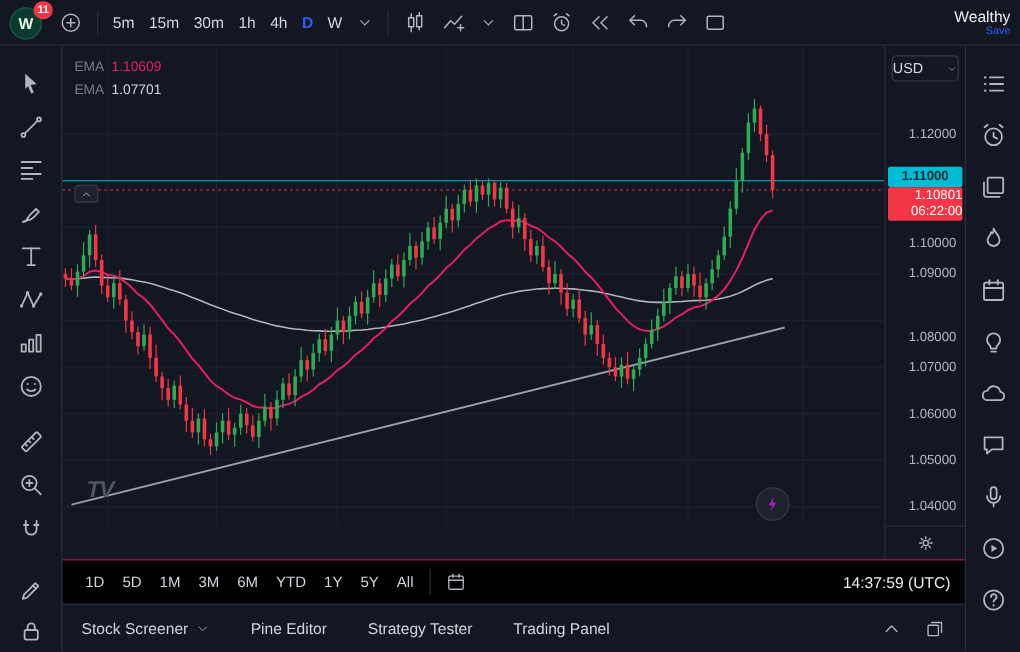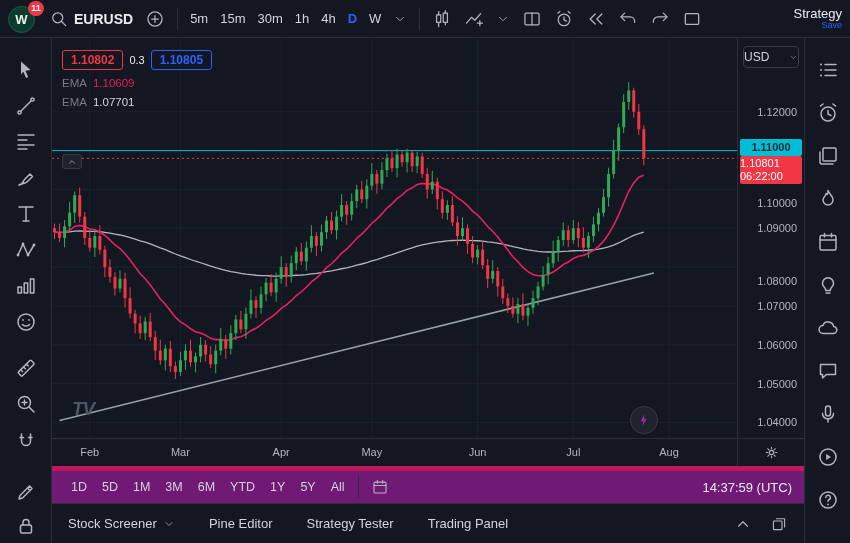--- a/index.html
+++ b/index.html
@@ -49,28 +49,28 @@
 #watermark{position:absolute;left:20px;top:360px;font-size:19px;font-weight:bold;font-style:italic;color:#4f5563;z-index:1;letter-spacing:-1px}
 #flash-btn{position:absolute;left:578px;top:368px;width:28px;height:28px;border-radius:50%;background:#1e222d;border:1px solid #363a45;display:flex;align-items:center;justify-content:center;z-index:3}
 #flash-btn svg{width:16px;height:16px}
 
 #price-axis{position:absolute;left:685px;top:0;width:67px;height:428px;border-left:1px solid #2a2e39;background:#131722}
 #currency-box{position:absolute;top:8px;left:5px;width:56px;height:22px;border:1px solid #363a45;border-radius:4px;display:flex;align-items:center;justify-content:center;gap:20px;font-size:12px;color:#d1d4dc;background:#131722;z-index:4}
 #currency-box svg{width:11px;height:11px}
 #ticks{position:absolute;left:0;top:0;right:0;height:400px}
 .tick{position:absolute;right:7px;transform:translateY(-50%);font-size:11px;color:#b2b5be}
 #tag-level{position:absolute;left:2px;top:0;width:62px;height:17px;background:#00bcd4;color:#002b31;font-size:11px;font-weight:bold;text-align:center;line-height:17px;border-radius:2px;z-index:5}
-#tag-last{position:absolute;left:2px;top:0;width:62px;background:#f23645;color:#fff;font-size:11px;text-align:left;border-radius:2px;padding:1px 0;line-height:13px;z-index:5}
+#tag-last{position:absolute;left:2px;top:0;width:62px;background:#f23645;color:#fff;font-size:11px;text-align:right;border-radius:2px;padding:1px 0;line-height:13px;z-index:5}
 #axis-bottom{position:absolute;left:0;top:400px;width:100%;height:28px;border-top:1px solid #2a2e39;display:flex;align-items:center;justify-content:center}
 #axis-bottom svg{width:17px;height:17px}
 
 #time-axis{position:absolute;left:0;top:400px;width:685px;height:28px;border-top:1px solid #2a2e39}
 .month{position:absolute;top:7px;transform:translateX(-50%);font-size:11px;color:#b2b5be}
 
-#range-bar{position:absolute;left:0;top:428px;width:752px;height:37px;border-top:5px solid #be185d;display:flex;align-items:center;padding:0 12px;gap:1px;background:#701a75}
+#range-bar{position:absolute;left:0;top:428px;width:752px;height:37px;border-top:1px solid #be185d;display:flex;align-items:center;padding:0 12px;gap:1px;background:#000000}
 .range-btn{background:none;border:none;color:#d1d4dc;font-size:12.5px;padding:4px 7px;border-radius:4px}
 #goto-date{background:none;border:none;color:#b2b5be;padding:3px 6px}
 #goto-date svg{width:18px;height:18px}
 #clock{margin-left:auto;font-size:13px;color:#e9edf1}
 
 #footer-bar{position:absolute;left:0;top:465px;width:752px;height:40px;border-top:1px solid #2a2e39;display:flex;align-items:center;padding:0 16px;gap:34px;background:#131722}
 .ftab{background:none;border:none;color:#d1d4dc;font-size:13px;display:flex;align-items:center;gap:6px}
 .ftab svg{width:12px;height:12px}
 #footer-right{margin-left:auto;display:flex;align-items:center;gap:18px}
 #footer-right button{background:none;border:none}
@@ -81,27 +81,20 @@
 
 <div id="app">
 
   <header id="topbar">
     <div class="logo-wrap clickable">
       <div class="logo-circle">W</div>
       <div class="badge">11</div>
     </div>
     <button class="tbtn clickable">
       <svg class="icon" viewBox="0 0 24 24">
-          <circle cx="10.5" cy="10.5" r="6"></circle>
-          <line x1="15" y1="15" x2="20" y2="20"></line>
-        </svg>
-      <span class="symbol-label">EURUSD</span>
-    </button>
-    <button class="tbtn clickable">
-      <svg class="icon" viewBox="0 0 24 24">
           <circle cx="12" cy="12" r="8.5"></circle>
           <line x1="12" y1="8" x2="12" y2="16"></line>
           <line x1="8" y1="12" x2="16" y2="12"></line>
         </svg>
     </button>
     <div class="sep"></div>
     <button class="interval clickable">5m</button>
     <button class="interval clickable">15m</button>
     <button class="interval clickable">30m</button>
     <button class="interval clickable">1h</button>
@@ -167,21 +160,21 @@
           <polyline points="16,5 20.5,9.5 16,14"></polyline>
           <path d="M20 9.5 H9.5 A5.5 5.5 0 0 0 4 15 V16"></path>
         </svg>
     </button>
     <button class="tbtn clickable">
       <svg class="icon" viewBox="0 0 24 24">
           <rect x="4" y="5.5" width="16" height="13" rx="1.5"></rect>
         </svg>
     </button>
     <div class="account clickable">
-      <span class="account-name">Strategy</span>
+      <span class="account-name">Wealthy</span>
       <span class="account-sub">Save</span>
     </div>
   </header>
 
   <nav id="left-rail">
     <button class="ltool clickable" style="top:20px"><svg viewBox="0 0 24 24">
           <path d="M7 3.5 L16.5 12 L11.5 12.8 L14.2 19 L12 20 L9.4 13.8 L7 16.2 Z" fill="#b2b5be" stroke="none"></path>
         </svg></button>
     <button class="ltool clickable" style="top:56px">
         <svg class="icon" viewBox="0 0 24 24">
@@ -606,25 +599,20 @@
           <rect x="575.2095588235294" y="52.427184466019696" width="3" height="11.65048543689278" fill="#2eab54"></rect>
           <line x1="581.7463235294117" x2="581.7463235294117" y1="49.70873786407738" y2="79.61165048543675" stroke="#f23645" stroke-width="1"></line>
           <rect x="580.2463235294117" y="52.427184466019696" width="3" height="21.359223300970243" fill="#f23645"></rect>
           <line x1="586.7830882352941" x2="586.7830882352941" y1="66.01941747572779" y2="97.08737864077636" stroke="#f23645" stroke-width="1"></line>
           <rect x="585.2830882352941" y="73.78640776698994" width="3" height="17.475728155340477" fill="#f23645"></rect>
           <line x1="591.8198529411765" x2="591.8198529411765" y1="87.37864077669892" y2="127.37864077669883" stroke="#f23645" stroke-width="1"></line>
           <rect x="590.3198529411765" y="91.26213592233042" width="3" height="29.12621359223239" fill="#f23645"></rect>
         </svg>
       <div id="legend">
         <div class="lrow">
-          <span class="bid-box clickable">1.10802</span>
-          <span class="spread-val">0.3</span>
-          <span class="ask-box clickable">1.10805</span>
-        </div>
-        <div class="lrow">
             <span class="ema-label">EMA</span>
             <span class="ema-fast-val">1.10609</span>
           </div>
         <div class="lrow">
             <span class="ema-label">EMA</span>
             <span class="ema-slow-val">1.07701</span>
           </div>
       </div>
       <div id="collapse-btn" class="clickable">
           <svg class="icon" viewBox="0 0 24 24">
@@ -663,29 +651,20 @@
         <div>06:22:00</div>
       </div>
       <div id="axis-bottom">
         <svg class="icon clickable" viewBox="0 0 24 24">
             <circle cx="12" cy="12" r="3"></circle>
             <path d="M12 4.5 V7 M12 17 v2.5 M4.5 12 H7 M17 12 h2.5 M6.7 6.7 L8.5 8.5 M15.5 15.5 l1.8 1.8 M17.3 6.7 L15.5 8.5 M8.5 15.5 l-1.8 1.8"></path>
           </svg>
       </div>
     </div>
 
-    <div id="time-axis">
-        <div class="month" style="left: 37.7757px;">Feb</div>
-        <div class="month" style="left: 128.438px;">Mar</div>
-        <div class="month" style="left: 229.173px;">Apr</div>
-        <div class="month" style="left: 319.835px;">May</div>
-        <div class="month" style="left: 425.607px;">Jun</div>
-        <div class="month" style="left: 521.305px;">Jul</div>
-        <div class="month" style="left: 617.004px;">Aug</div>
-      </div>
 
     <div id="range-bar">
       <button class="range-btn clickable">1D</button>
       <button class="range-btn clickable">5D</button>
       <button class="range-btn clickable">1M</button>
       <button class="range-btn clickable">3M</button>
       <button class="range-btn clickable">6M</button>
       <button class="range-btn clickable">YTD</button>
       <button class="range-btn clickable">1Y</button>
       <button class="range-btn clickable">5Y</button>

